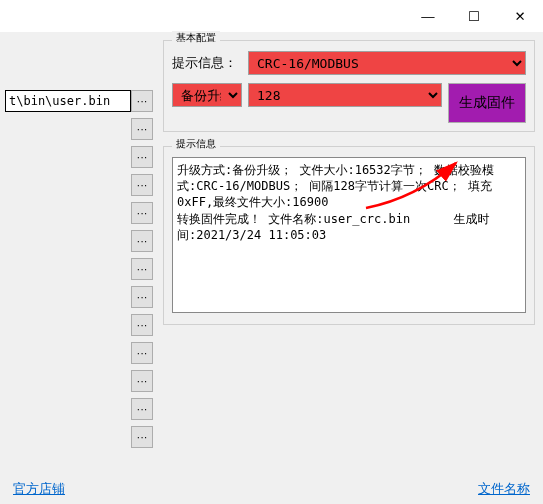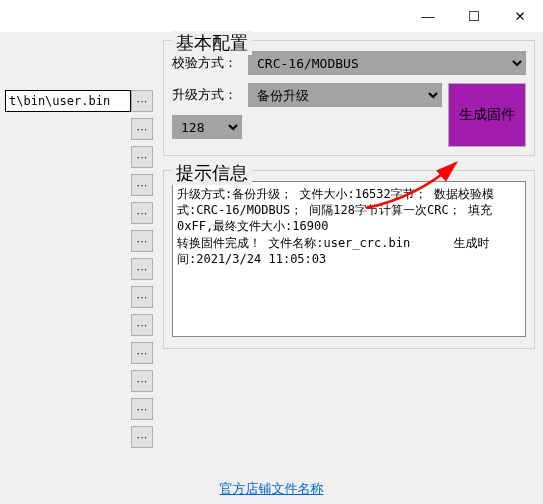--- a/index.html
+++ b/index.html
@@ -82,33 +82,33 @@
       margin-top: 8px;
       padding: 10px 8px 8px 8px;
       position: relative;
     }
     .group-title {
       position: absolute;
       top: -10px;
       left: 8px;
       background: #f0f0f0;
       padding: 0 4px;
-      font-size: 18px;
+      font-size: 10px;
     }
     .config-grid {
       display: grid;
       grid-template-columns: 70px 1fr 78px;
       gap: 8px 6px;
       align-items: center;
     }
     .config-label { text-align: left; }
     .config-select {
       height: 24px;
       border: 1px solid #a0a0a0;
-      background: #a3a3a3;
+      background: #ef4444;
       font-family: "SimSun", monospace;
       font-size: 13px;
       padding: 0 4px;
     }
     .wide { grid-column: 2 / 4; }
     .gen-btn {
       grid-row: 2 / 5;
       grid-column: 3;
       height: 100%;
       border: 1px solid #adadad;
@@ -127,21 +127,21 @@
       resize: none;
       overflow: auto;
       line-height: 1.35;
     }
     .footer {
       position: absolute;
       bottom: 6px;
       left: 0;
       width: 543px;
       display: flex;
-      justify-content: center;
+      justify-content: space-between;
       padding: 0 13px;
     }
     .footer a {
       color: #0066cc;
       text-decoration: underline;
       cursor: pointer;
       font-size: 13px;
     }
     .arrow {
       position: absolute;
@@ -201,26 +201,25 @@
       </div>
     <div class="small-row">
         <button class="small-btn">···</button>
       </div>
   </div>
 
   <div class="right-col">
     <div class="group">
       <div class="group-title">基本配置</div>
       <div class="config-grid">
-        <div class="config-label">校验方式：</div>
+        <div class="config-label">提示信息：</div>
         <select class="config-select wide">
           <option>CRC-16/MODBUS</option>
         </select>
 
-        <div class="config-label">升级方式：</div>
         <select class="config-select">
           <option>备份升级</option>
         </select>
         <button class="gen-btn">生成固件</button>
 
         <select class="config-select">
           <option>128</option>
         </select>
 
       </div>

